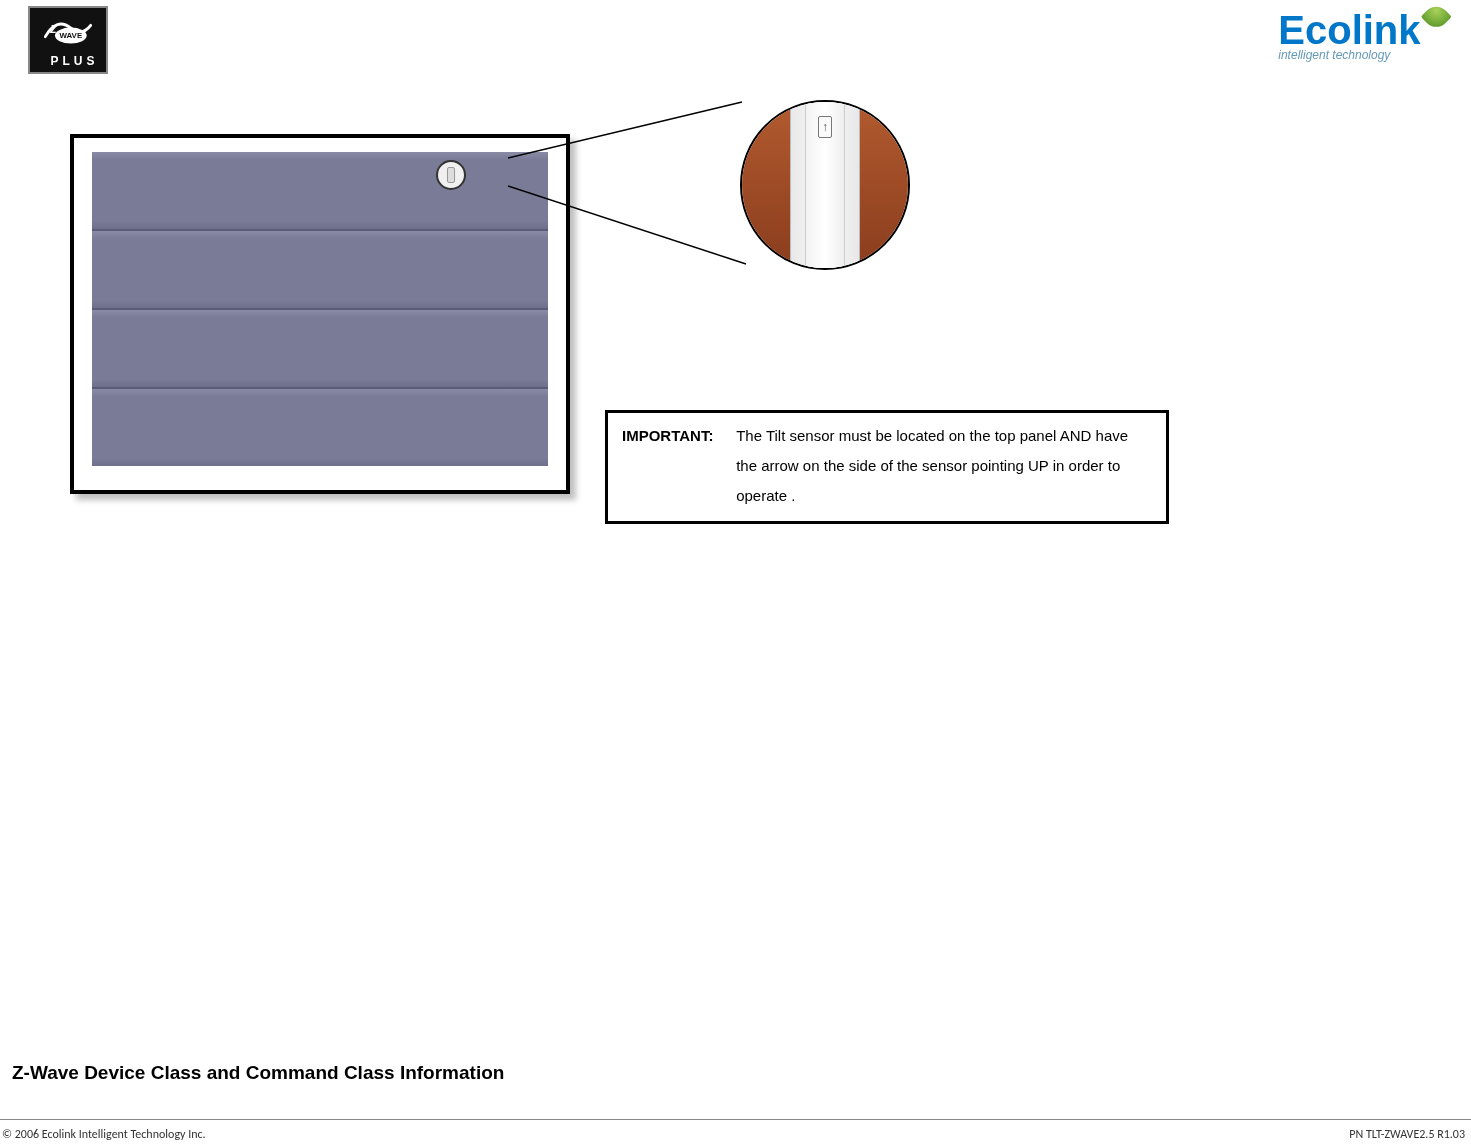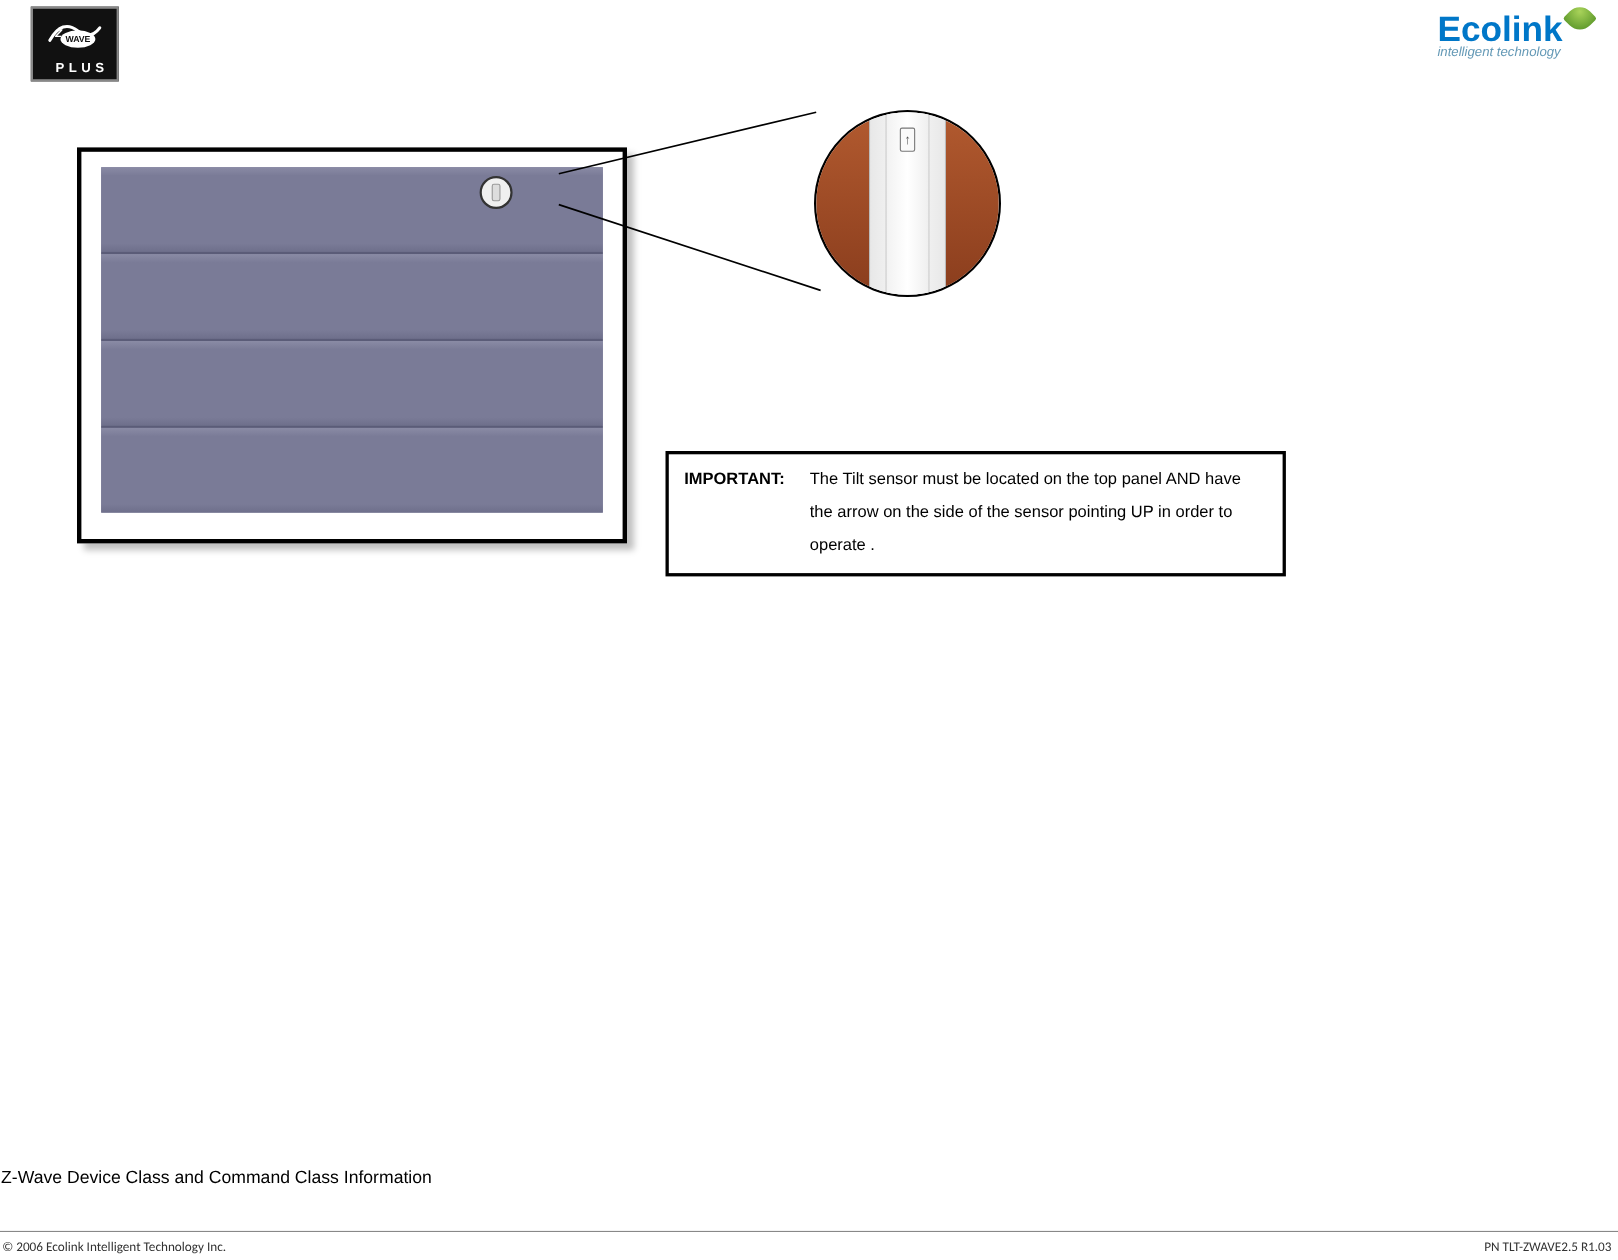--- a/index.html
+++ b/index.html
@@ -47,21 +47,21 @@
     padding-left: 13px;
   }
 
   .ecolink-logo {
     position: absolute;
     top: 10px;
     right: 28px;
     text-align: left;
   }
   .ecolink-logo .eco-name {
-    font-size: 32px;
+    font-size: 40px;
     font-weight: 700;
     color: #0077c8;
     line-height: 1;
     display: inline-block;
     position: relative;
   }
   .ecolink-logo .eco-leaf {
     display: inline-block;
     width: 22px;
     height: 22px;
@@ -209,24 +209,24 @@
   }
   .important-box .imp-text {
     display: inline-block;
     width: calc(100% - 120px);
     vertical-align: top;
   }
 
   
   .section-heading {
     position: absolute;
-    left: 1px;
+    left: 12px;
     top: 1062px;
-    font-size: 16px;
-    font-weight: 400;
+    font-size: 19px;
+    font-weight: 700;
   }
 
   
   .footer {
     position: absolute;
     bottom: 4px;
     left: 0;
     right: 0;
     height: 22px;
     border-top: 1px solid #888;

